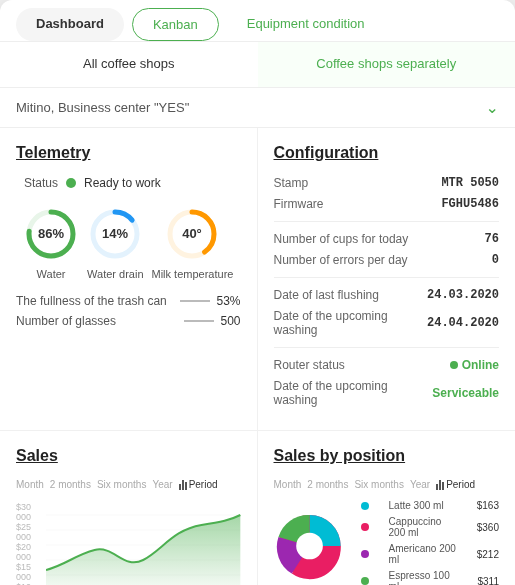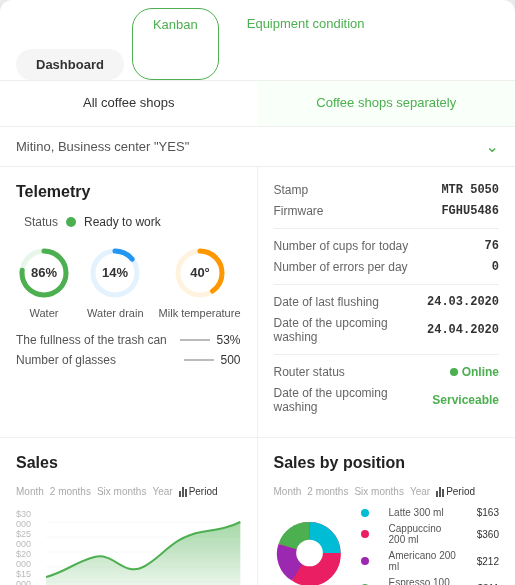--- a/index.html
+++ b/index.html
@@ -31,21 +31,20 @@
       padding: 8px 20px;
       border-radius: 20px;
       cursor: pointer;
       font-size: 13px;
       color: #666;
     }
     .top-nav-item.active {
       background: #f5f5f5;
       color: #333;
       font-weight: 600;
-      margin-top: 41px;
     }
     .top-nav-item.green {
       color: #4CAF50;
     }
     .top-nav-item.green-outline {
       color: #4CAF50;
       border: 1px solid #4CAF50;
     }
 
     
@@ -95,20 +94,21 @@
     }
 
     .section {
       padding: 16px;
     }
     .section-title {
       font-size: 16px;
       font-weight: 600;
       color: #222;
       margin-bottom: 14px;
+      text-decoration: underline;
     }
 
     
     .telemetry-section {
       border-right: 1px solid #f0f0f0;
       border-bottom: 1px solid #f0f0f0;
     }
     .status-row {
       display: flex;
       align-items: center;
@@ -127,21 +127,21 @@
     .status-label {
       color: #333;
       font-weight: 500;
     }
 
     
     .gauges {
       display: flex;
       gap: 8px;
       margin-bottom: 14px;
-      justify-content: space-between;
+      justify-content: center;
     }
     .gauge-wrap {
       display: flex;
       flex-direction: column;
       align-items: center;
       gap: 6px;
     }
     .gauge-label {
       font-size: 11px;
       color: #555;
@@ -405,20 +405,21 @@
       <div class="metric-row">
         <span>Number of glasses</span>
         <div class="metric-bar">
           <span class="metric-line"></span>
           <span class="metric-value">500</span>
         </div>
       </div>
     </div>
 
     <div class="section config-section">
+      <div class="section-title">Configuration</div>
 
       <div class="config-row">
         <span>Stamp</span>
         <span class="config-val">MTR 5050</span>
       </div>
       <div class="config-row">
         <span>Firmware</span>
         <span class="config-val">FGHU5486</span>
       </div>
 

